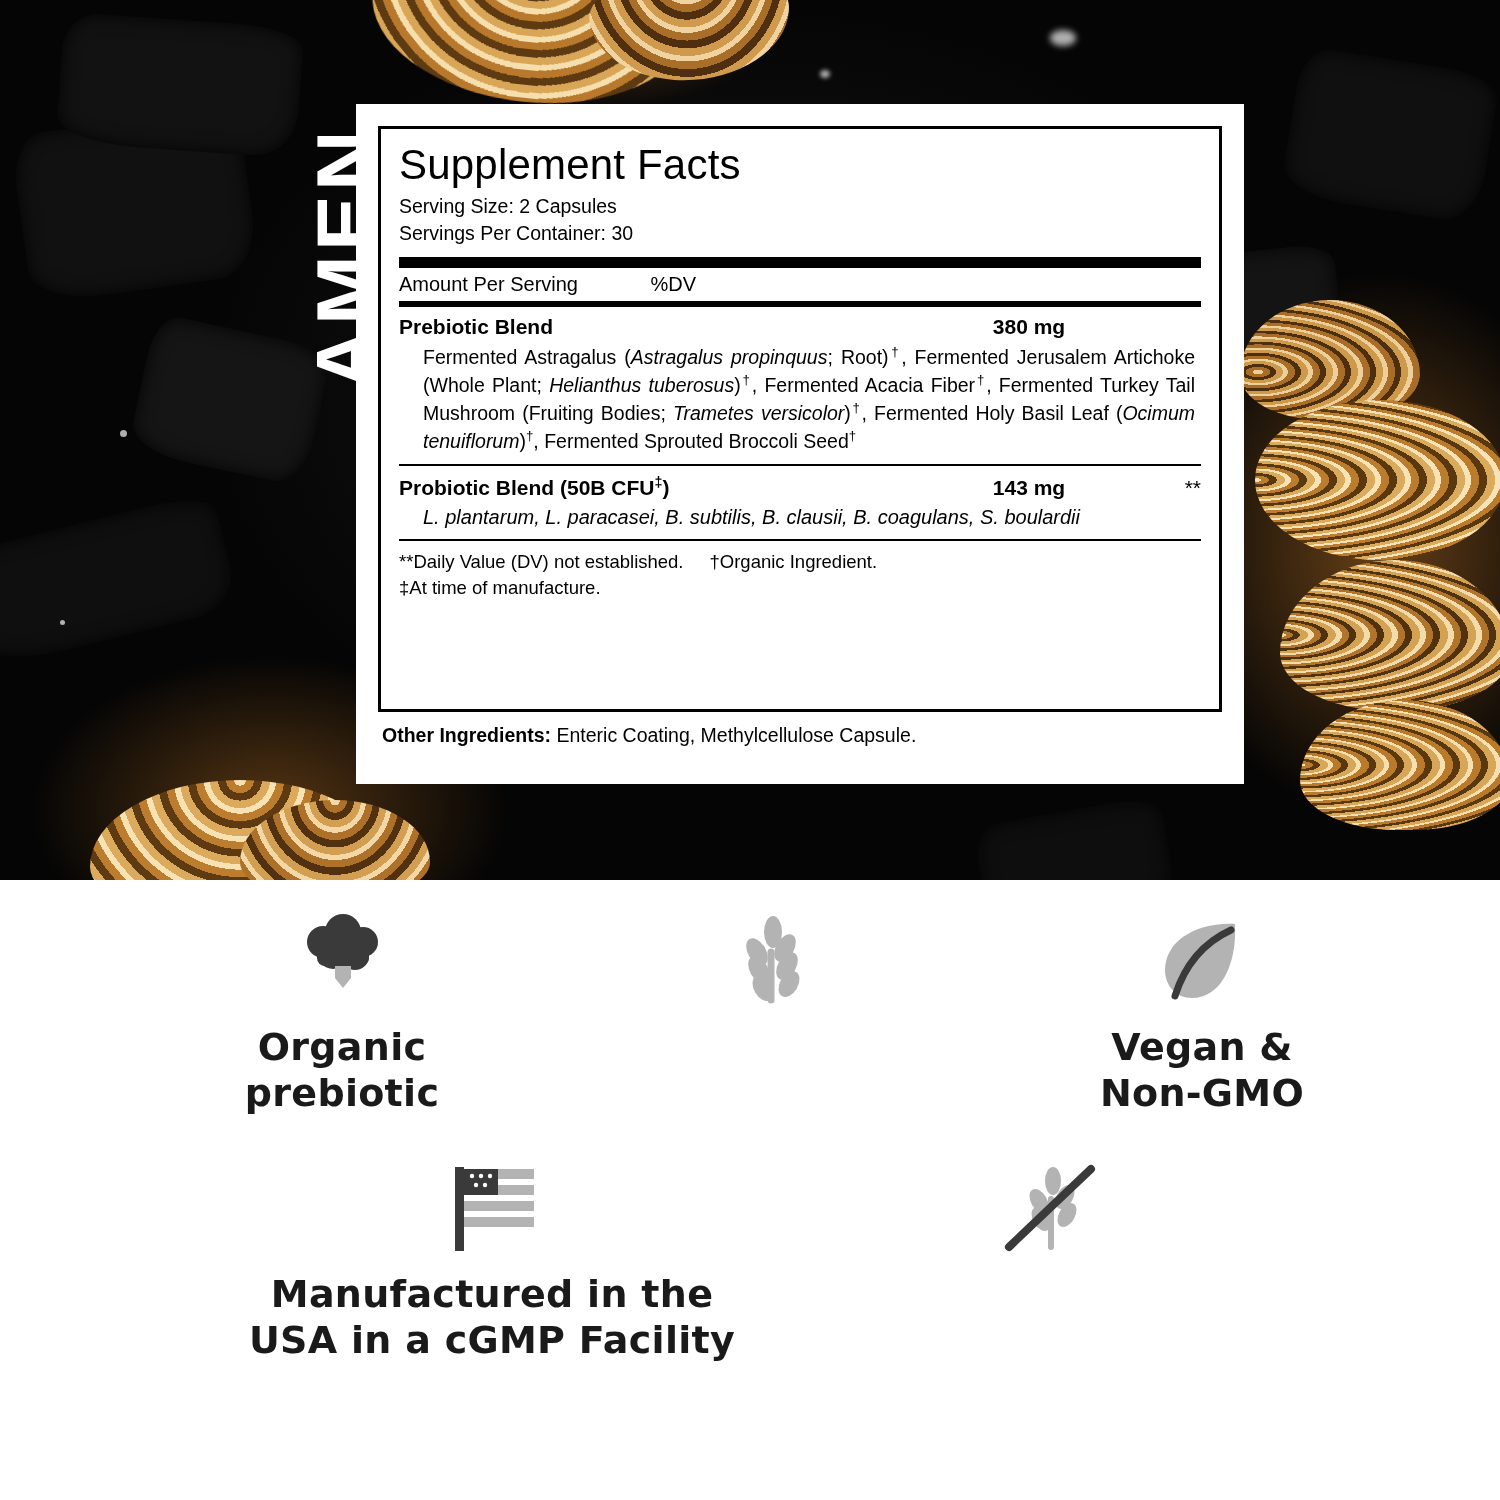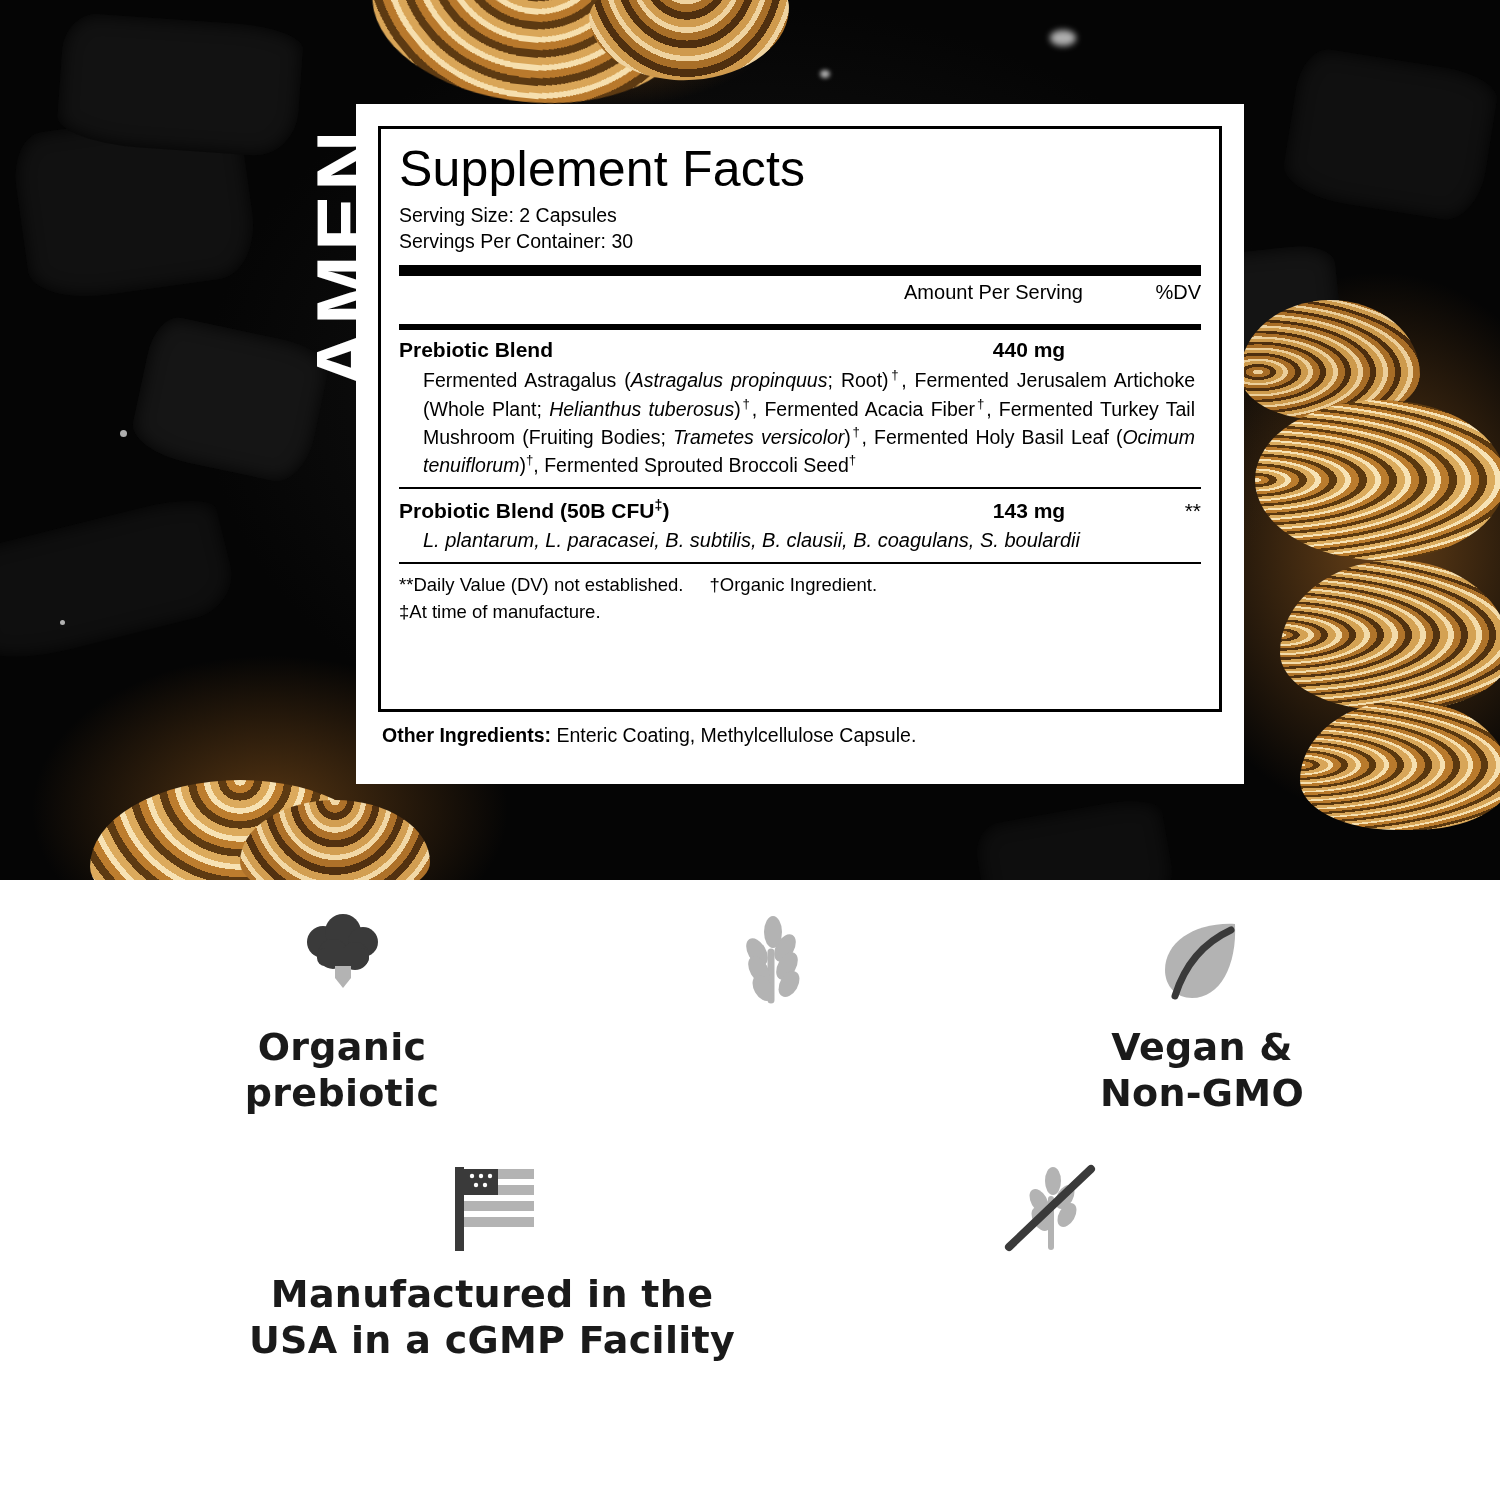--- a/index.html
+++ b/index.html
@@ -90,26 +90,26 @@
     background: #ffffff;
     padding: 22px 22px 0 22px;
     font-family: "Liberation Sans", sans-serif;
     color: #000;
   }
   .panel-inner {
     border: 3px solid #000;
     padding: 14px 18px 12px 18px;
     height: 586px;
   }
-  .sf-title { font-size: 50px; font-weight: 400; letter-spacing: .2px; line-height: 1.05; margin-bottom: 6px; }
+  .sf-title { font-size: 42px; font-weight: 400; letter-spacing: .2px; line-height: 1.05; margin-bottom: 6px; }
   .sf-sub { font-size: 19.5px; line-height: 1.38; }
   .rule-thick { height: 11px; background: #000; margin: 10px 0 0 0; }
   .rule-med { height: 6px; background: #000; margin: 0; }
   .rule-thin { height: 2px; background: #000; margin: 0; }
-  .amt-row { display: flex; justify-content: flex-end; align-items: baseline; font-size: 20px; padding: 5px 0 20px 0; }
+  .amt-row { display: flex; align-items: baseline; font-size: 20px; padding: 5px 0 5px 0; }
   .amt-row .aps { margin-right: 46px; }
   .amt-row .dv { width: 72px; text-align: right; }
 
   .blend-row { display: flex; align-items: baseline; font-size: 21px; font-weight: 700; padding: 8px 0 2px 0; }
   .blend-row .nm { flex: 1; }
   .blend-row .val { width: 200px; text-align: center; font-weight: 700; }
   .blend-row .dv2 { width: 72px; text-align: right; font-weight: 400; }
   .ingredients {
     font-size: 19.5px;
     line-height: 1.42;
@@ -196,21 +196,21 @@
 
       <div class="amt-row">
         <span class="aps">Amount Per Serving</span>
         <span class="dv">%DV</span>
       </div>
 
       <div class="rule-med"></div>
 
       <div class="blend-row">
         <span class="nm">Prebiotic Blend</span>
-        <span class="val">440 mg</span>
+        <span class="val">380 mg</span>
         <span class="dv2"></span>
       </div>
       <div class="ingredients" id="prebiotic-ingredients">Fermented Astragalus (<i>Astragalus propinquus</i>; Root)<sup>†</sup>, Fermented Jerusalem Artichoke (Whole Plant; <i>Helianthus tuberosus</i>)<sup>†</sup>, Fermented Acacia Fiber<sup>†</sup>, Fermented Turkey Tail Mushroom (Fruiting Bodies; <i>Trametes versicolor</i>)<sup>†</sup>, Fermented Holy Basil Leaf (<i>Ocimum tenuiflorum</i>)<sup>†</sup>, Fermented Sprouted Broccoli Seed<sup>†</sup></div>
 
       <div class="rule-thin"></div>
 
       <div class="blend-row">
         <span class="nm" id="probiotic-name">Probiotic Blend (50B CFU<sup>‡</sup>)</span>
         <span class="val">143 mg</span>
         <span class="dv2">**</span>

